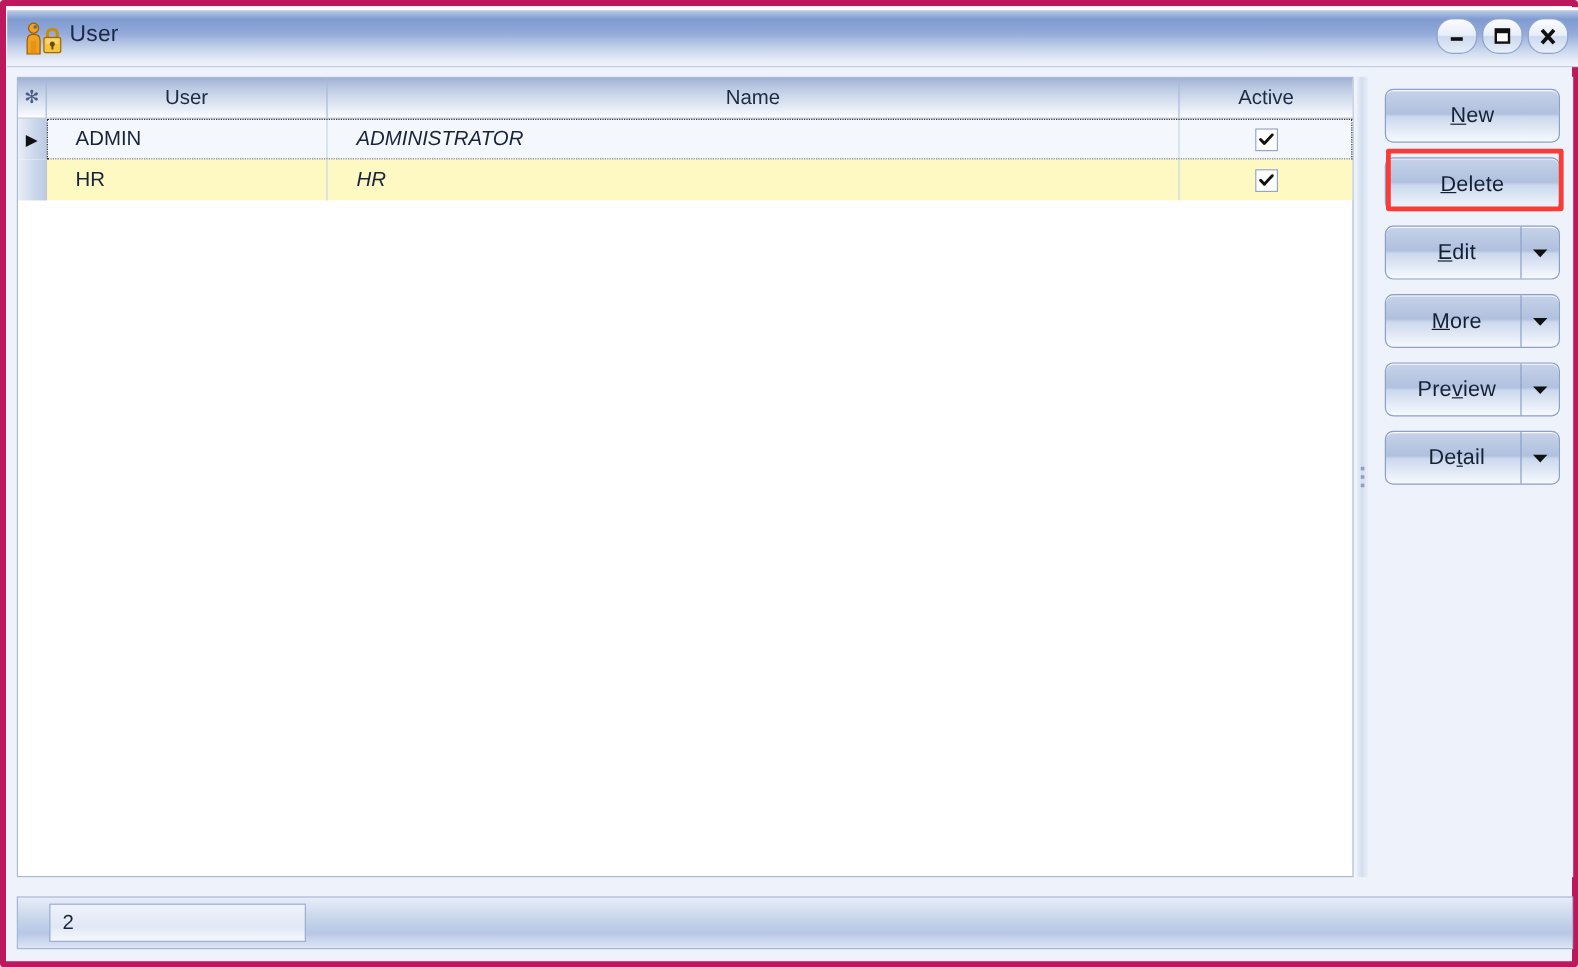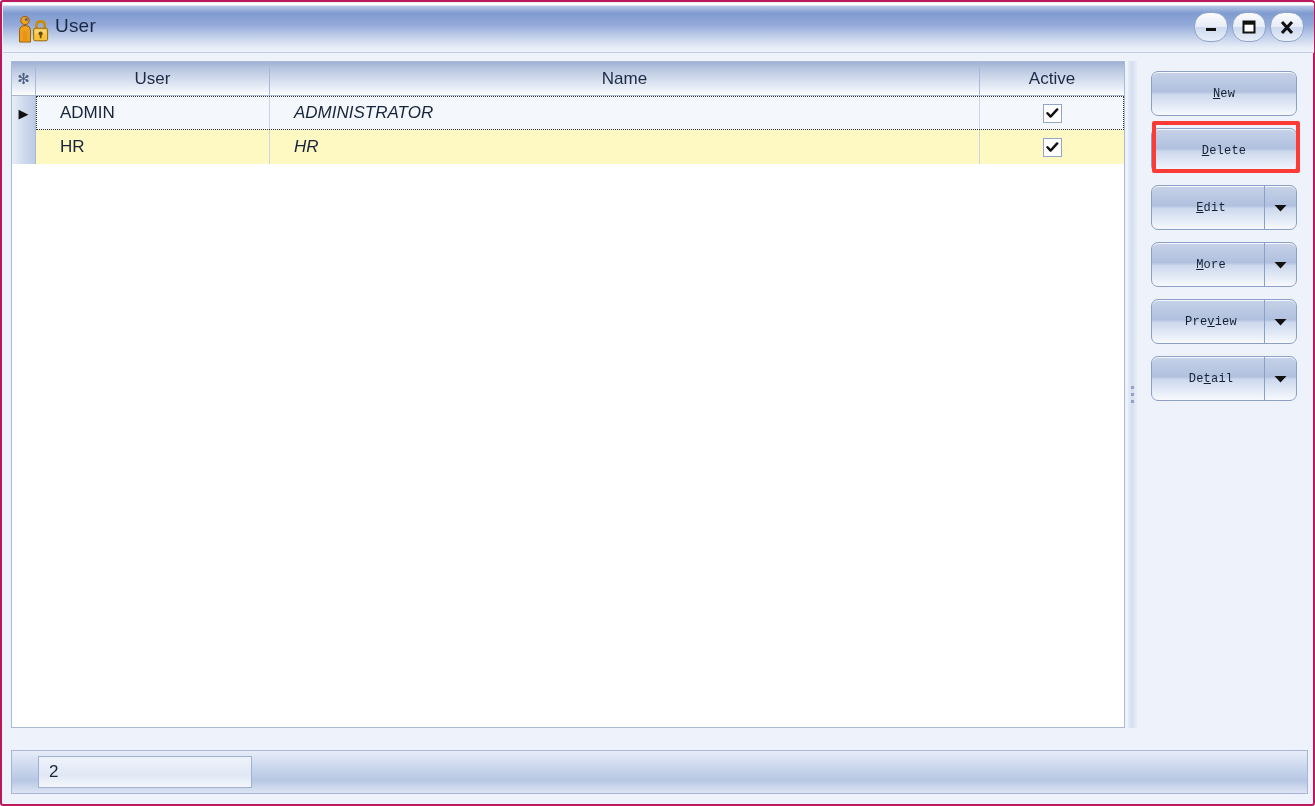--- a/index.html
+++ b/index.html
@@ -10,21 +10,21 @@
     font-family: "Liberation Sans", sans-serif;
     overflow: hidden;
   }
 
   
   #window {
     position: absolute;
     left: 0; top: 0;
     width: 1315px; height: 806px;
     background: #eef2fa;
-    border: 2px solid #be185d;
+    border: 5px solid #be185d;
     border-radius: 3px;
   }
 
   
   #titlebar {
     position: absolute;
     left: 1px; top: 1px;
     width: 1311px; height: 50px;
     background: linear-gradient(to bottom,
         #ffffff 0px, #ffffff 2px,
@@ -162,24 +162,23 @@
     left: 11px; top: 6px;
     width: 146px; height: 45px;
     border: 1px solid #8ba0c8;
     border-radius: 7px;
     background: linear-gradient(to bottom, #c6d2e8 0%, #b0c0de 46%, #ccd8ed 52%, #eaf0f9 86%, #f7f9fd 100%);
     box-shadow: inset 0 1px 0 rgba(255,255,255,.85);
     cursor: pointer;
     display: flex; align-items: center; justify-content: center;
   }
   .btn-label {
-    font-size: 12px; color: #142133;
+    font-size: 18px; color: #142133;
     letter-spacing: .2px;
     white-space: nowrap;
-    font-family: Liberation Mono, monospace;
   }
   .btn-label u { text-decoration: underline; }
   .btn.split .btn-label { margin-right: 26px; }
   .drop {
     position: absolute;
     right: 0; top: 0;
     width: 32px; height: 100%;
     border-left: 1px solid #8ba0c8;
     display: flex; align-items: center; justify-content: center;
     cursor: pointer;

